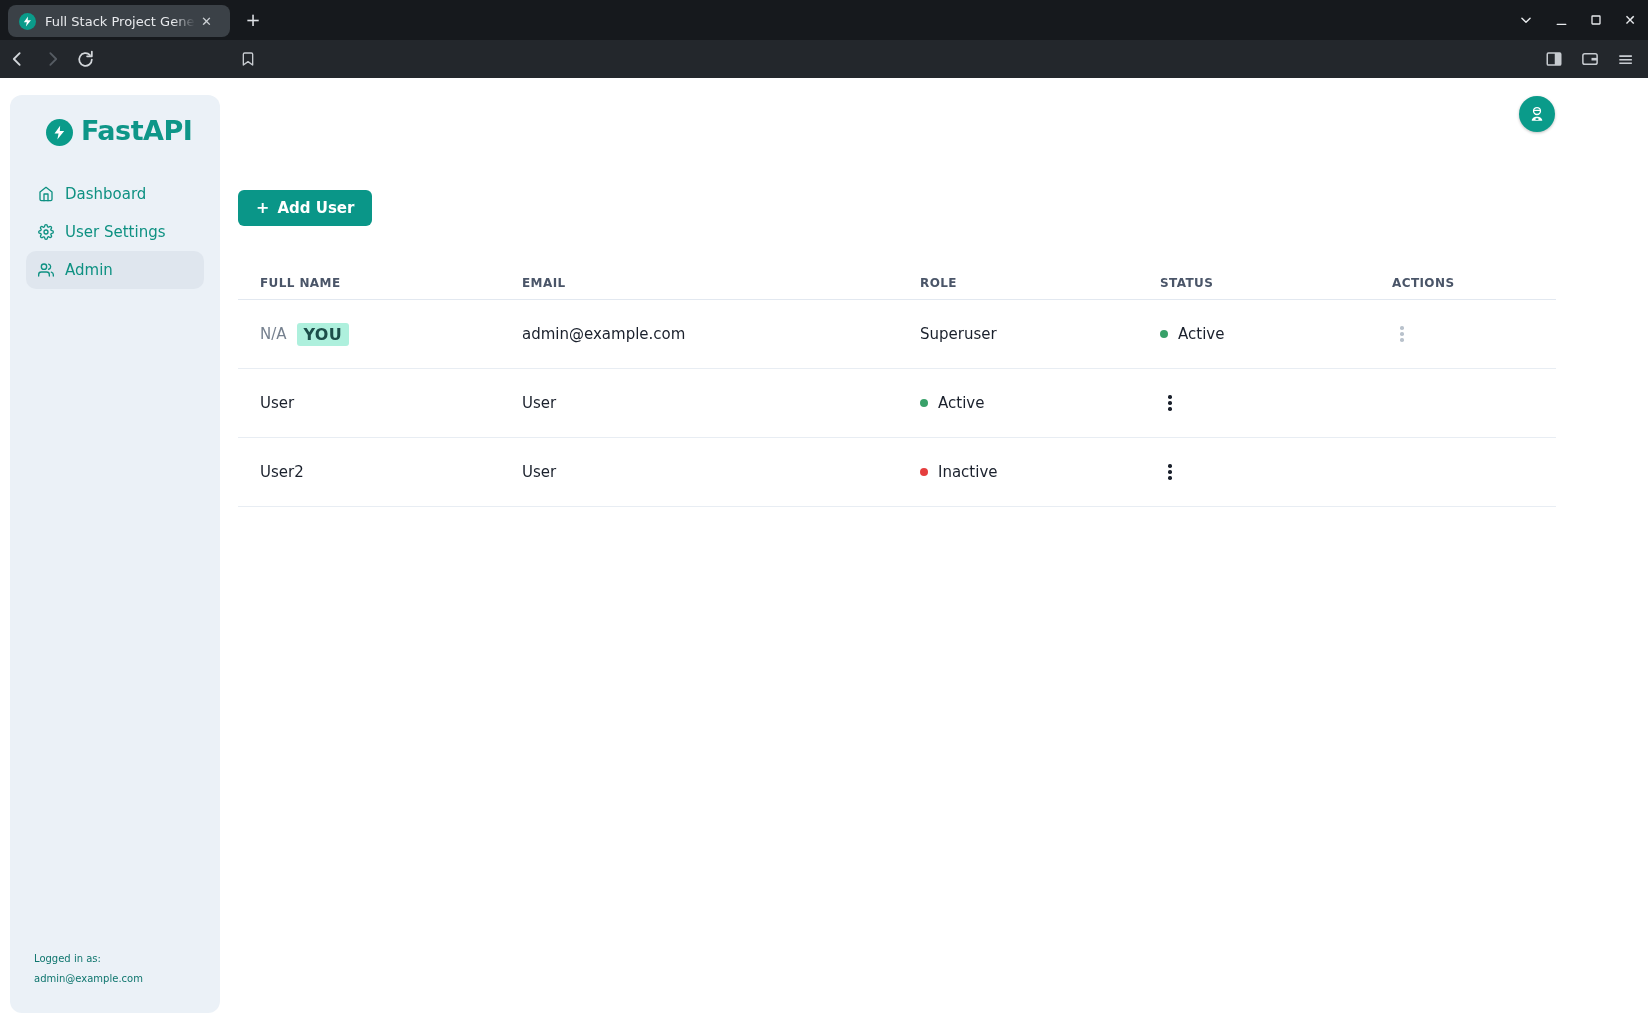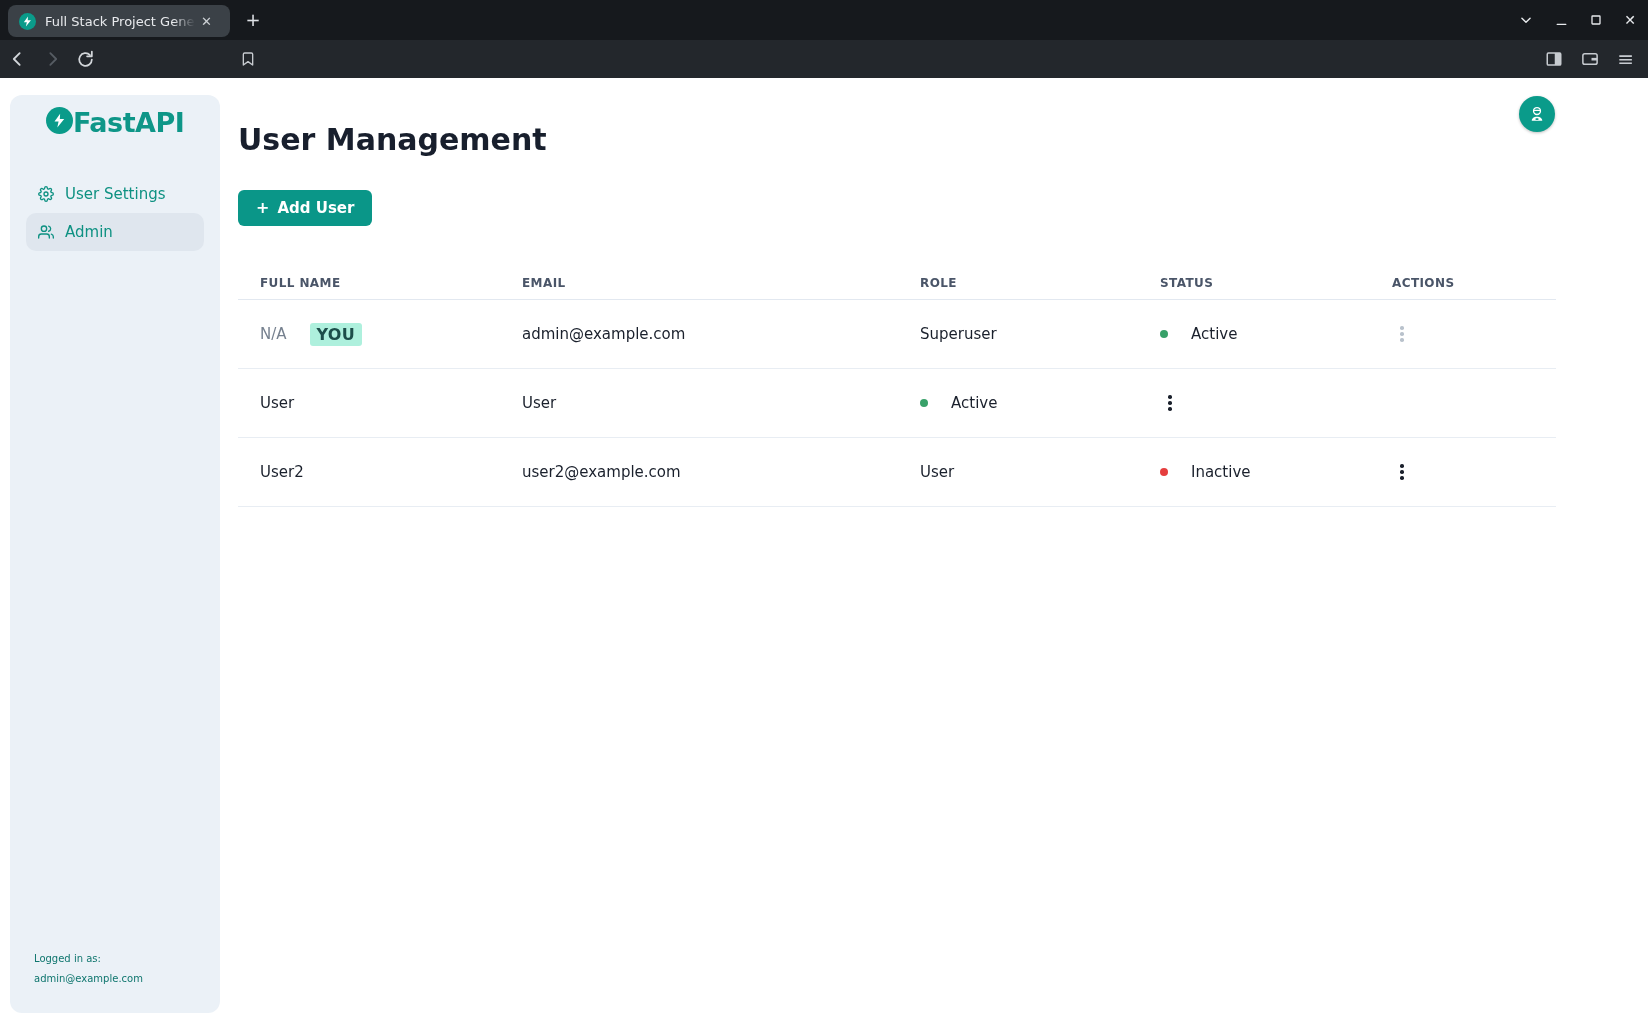--- a/index.html
+++ b/index.html
@@ -37,21 +37,21 @@
   .rewards-wrap { position:relative; }
   .rewards-badge { position:absolute; top:-5px; right:-7px; min-width:13px; height:13px; border-radius:7px;
                    background:#fb542b; color:#fff; font-size:9px; line-height:13px; text-align:center; padding:0 3px; }
   .toolbar-right { position:absolute; right:14px; top:0; height:38px; display:flex; align-items:center; gap:18px; }
 
   
   .page { position:absolute; left:0; top:78px; width:1648px; height:947px; background:#ffffff; }
 
   .sidebar { position:absolute; left:10px; top:17px; width:210px; height:918px;
              background:#ebf1f7; border-radius:12px; }
-  .logo { position:absolute; left:36px; top:12px; display:flex; align-items:flex-start; }
+  .logo { position:absolute; left:36px; top:20px; display:flex; align-items:flex-end; gap:8px; }
   .logo-circle { width:27px; height:27px; border-radius:50%; background:#0a9b8a;
                  display:flex; align-items:center; justify-content:center; }
   .logo-text { color:#0e9688; font-size:27px; font-weight:600; letter-spacing:-0.5px; }
   .menu { position:absolute; left:16px; right:16px; top:80px; }
   .menu-item { display:flex; align-items:center; gap:11px; height:38px; padding:0 12px;
                border-radius:10px; color:#0e9182; font-size:15px; cursor:default; }
   .menu-item.active { background:#dfe6ee; }
   .menu-item svg { flex:0 0 auto; }
   .sidebar-footer { position:absolute; left:24px; bottom:24px; color:#0f766e; font-size:10px; line-height:20px; }
 
@@ -64,21 +64,21 @@
   .add-user-btn { position:absolute; left:0; top:112px; height:36px; background:#0a9688; border:none;
                   border-radius:6px; color:#fff; font-size:15px; font-weight:700; padding:0 18px;
                   display:flex; align-items:center; gap:8px; font-family:inherit; }
   .plus-glyph { font-size:16px; font-weight:700; line-height:1; }
 
   .table { position:absolute; left:0; top:188px; width:1318px; }
   .trow { display:grid; grid-template-columns:262px 398px 240px 232px 1fr; align-items:center; }
   .thead { height:34px; border-bottom:1px solid #e2e8f0; }
   .th { font-size:12px; font-weight:700; color:#4a5568; letter-spacing:0.4px; padding-left:22px; }
   .tr { height:69px; border-bottom:1px solid #e8edf3; }
-  .td { font-size:15px; color:#1a202c; padding-left:22px; display:flex; align-items:center; gap:23px; }
+  .td { font-size:15px; color:#1a202c; padding-left:22px; display:flex; align-items:center; gap:10px; }
   .muted-name { color:#76818f; }
   .you-badge { background:#aef0dd; color:#1d4e4a; font-size:16px; font-weight:700; letter-spacing:0.3px;
                padding:2px 7px; border-radius:3px; }
   .status-dot { width:8px; height:8px; border-radius:50%; display:inline-block; }
   .dots-btn { background:none; border:none; display:flex; flex-direction:column; gap:2.5px;
               padding:6px 8px; cursor:pointer; width:auto; }
   .dots-btn span { width:3.5px; height:3.5px; border-radius:50%; background:#1a202c; }
   .dots-btn.dim span { background:#b9c2cc; }
 </style>
 </head>
@@ -189,20 +189,27 @@
         <svg width="15" height="15" viewBox="0 0 24 24">
             <polygon points="13,1 4,13.5 10.5,13.5 8.5,23 19.5,9.5 12.5,9.5" fill="#fff"></polygon>
           </svg>
       </div>
       <span class="logo-text">FastAPI</span>
     </div>
 
     <div class="menu">
       <div class="menu-item">
         <svg width="16" height="16" viewBox="0 0 24 24" fill="none" stroke="#0e9182" stroke-width="2" stroke-linecap="round" stroke-linejoin="round">
+            <path d="M3 9l9-7 9 7v11a2 2 0 0 1-2 2H5a2 2 0 0 1-2-2z"></path>
+            <polyline points="9 22 9 12 15 12 15 22"></polyline>
+          </svg>
+        <span>Dashboard</span>
+      </div>
+      <div class="menu-item">
+        <svg width="16" height="16" viewBox="0 0 24 24" fill="none" stroke="#0e9182" stroke-width="2" stroke-linecap="round" stroke-linejoin="round">
             <circle cx="12" cy="12" r="3"></circle>
             <path d="M19.4 15a1.65 1.65 0 0 0 .33 1.82l.06.06a2 2 0 0 1 0 2.83 2 2 0 0 1-2.83 0l-.06-.06a1.65 1.65 0 0 0-1.82-.33 1.65 1.65 0 0 0-1 1.51V21a2 2 0 0 1-2 2 2 2 0 0 1-2-2v-.09A1.65 1.65 0 0 0 9 19.4a1.65 1.65 0 0 0-1.82.33l-.06.06a2 2 0 0 1-2.83 0 2 2 0 0 1 0-2.83l.06-.06a1.65 1.65 0 0 0 .33-1.82 1.65 1.65 0 0 0-1.51-1H3a2 2 0 0 1-2-2 2 2 0 0 1 2-2h.09A1.65 1.65 0 0 0 4.6 9a1.65 1.65 0 0 0-.33-1.82l-.06-.06a2 2 0 0 1 0-2.83 2 2 0 0 1 2.83 0l.06.06a1.65 1.65 0 0 0 1.82.33H9a1.65 1.65 0 0 0 1-1.51V3a2 2 0 0 1 2-2 2 2 0 0 1 2 2v.09a1.65 1.65 0 0 0 1 1.51 1.65 1.65 0 0 0 1.82-.33l.06-.06a2 2 0 0 1 2.83 0 2 2 0 0 1 0 2.83l-.06.06a1.65 1.65 0 0 0-.33 1.82V9a1.65 1.65 0 0 0 1.51 1H21a2 2 0 0 1 2 2 2 2 0 0 1-2 2h-.09a1.65 1.65 0 0 0-1.51 1z"></path>
           </svg>
         <span>User Settings</span>
       </div>
       <div class="menu-item active">
         <svg width="16" height="16" viewBox="0 0 24 24" fill="none" stroke="#0e9182" stroke-width="2" stroke-linecap="round" stroke-linejoin="round">
             <path d="M17 21v-2a4 4 0 0 0-4-4H5a4 4 0 0 0-4 4v2"></path>
             <circle cx="9" cy="7" r="4"></circle>
             <path d="M23 21v-2a4 4 0 0 0-3-3.87"></path>
@@ -221,21 +228,20 @@
   <div class="avatar-btn">
     <svg width="18" height="18" viewBox="0 0 24 24" fill="none" stroke="#fff" stroke-width="1.8" stroke-linecap="round">
         <circle cx="12" cy="8" r="4.6"></circle>
         <line x1="8.6" y1="7.2" x2="15.4" y2="7.2"></line>
         <path d="M5 21c0-3.2 3.1-5.3 7-5.3s7 2.1 7 5.3" fill="#fff" stroke="none"></path>
         <rect x="10" y="17.6" width="4" height="2.4" rx="0.6" fill="#0a9b8a" stroke="none"></rect>
       </svg>
   </div>
 
   <div class="main">
-    <h1 class="page-title">User Management</h1>
 
     <button class="add-user-btn">
       <span class="plus-glyph">+</span>
       <span>Add User</span>
     </button>
 
     <div class="table">
       <div class="trow thead">
         <div class="th">FULL NAME</div>
         <div class="th">EMAIL</div>
@@ -275,21 +281,20 @@
             <button class="dots-btn">
               <span></span>
               <span></span>
               <span></span>
             </button>
           </div>
       </div>
 
       <div class="trow tr">
         <div class="td">User2</div>
-        <div class="td">user2@example.com</div>
         <div class="td">User</div>
         <div class="td">
             <span class="status-dot" style="background-color: rgb(229, 62, 62);"></span>
             <span>Inactive</span>
           </div>
         <div class="td">
             <button class="dots-btn">
               <span></span>
               <span></span>
               <span></span>

